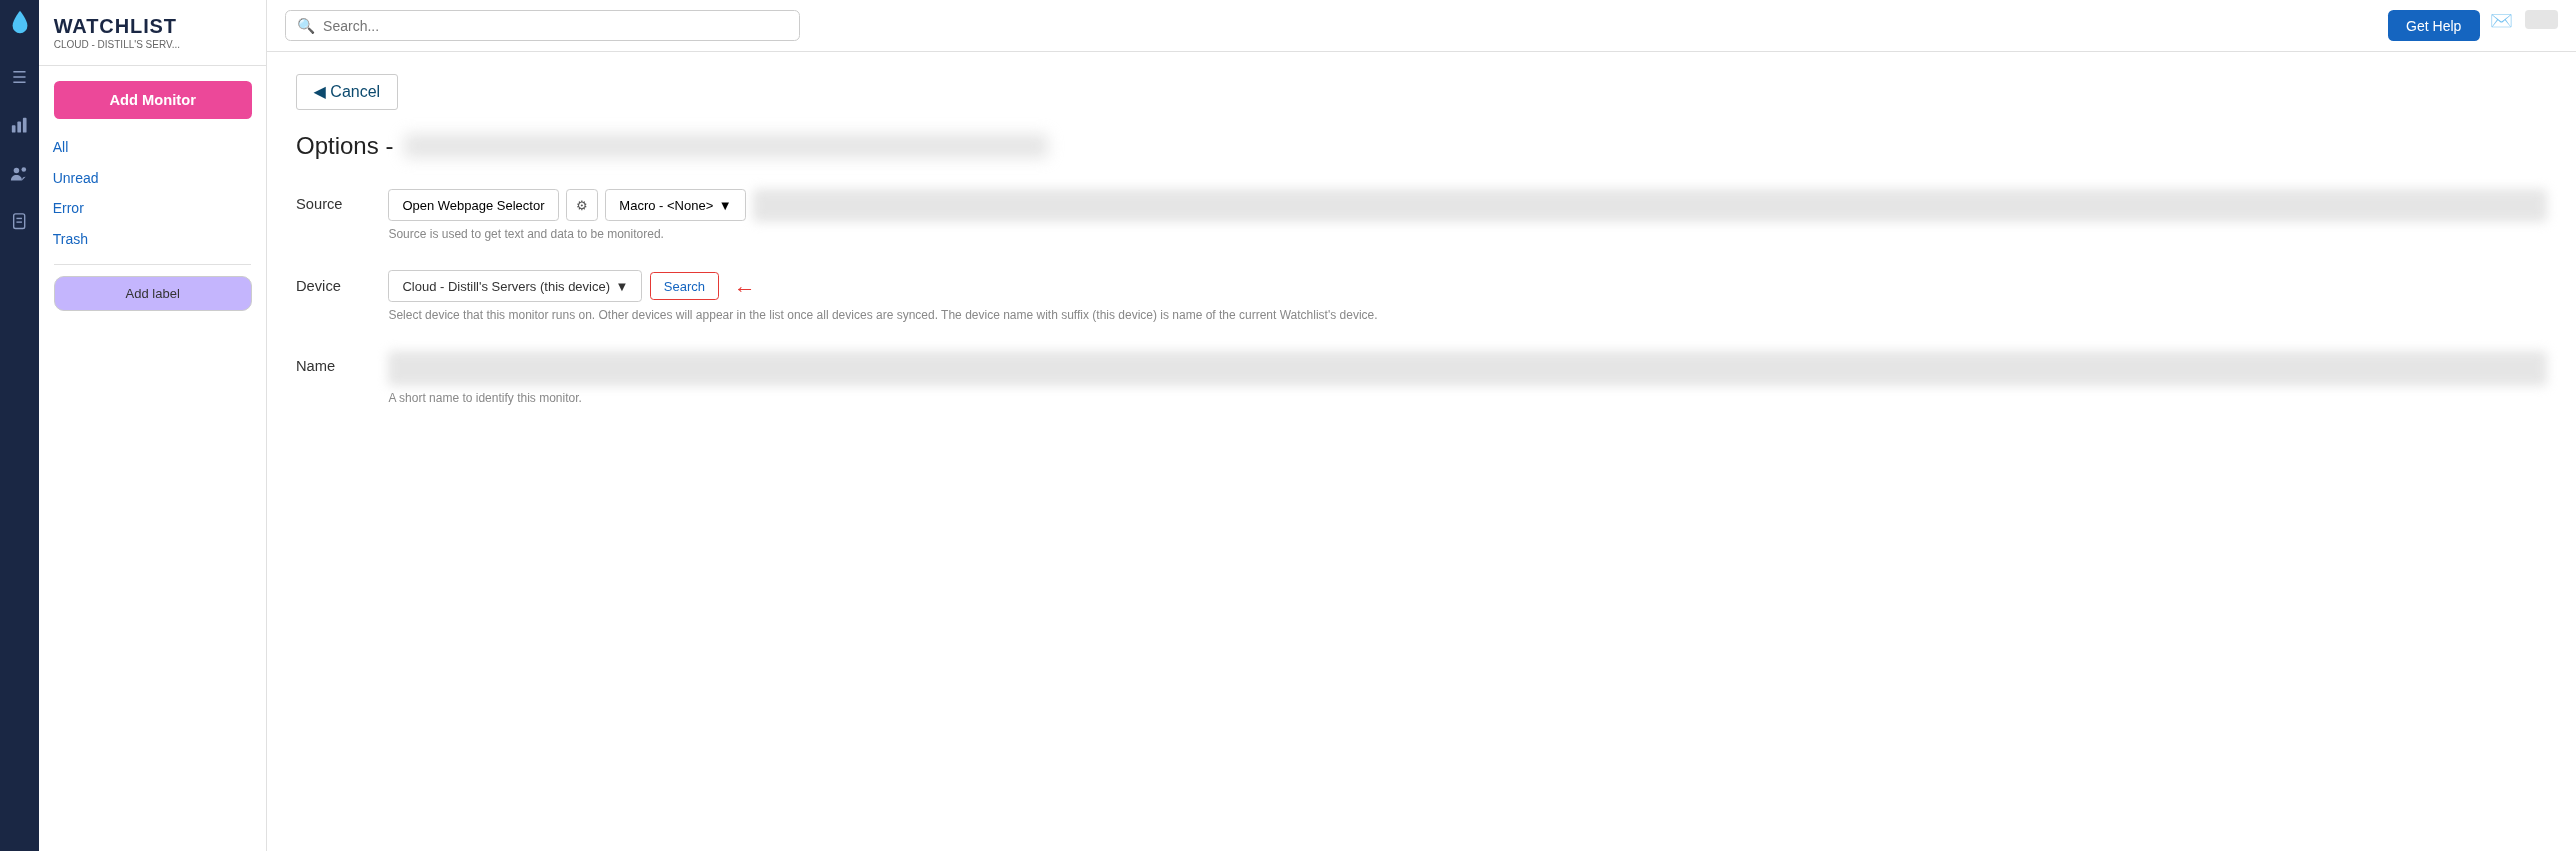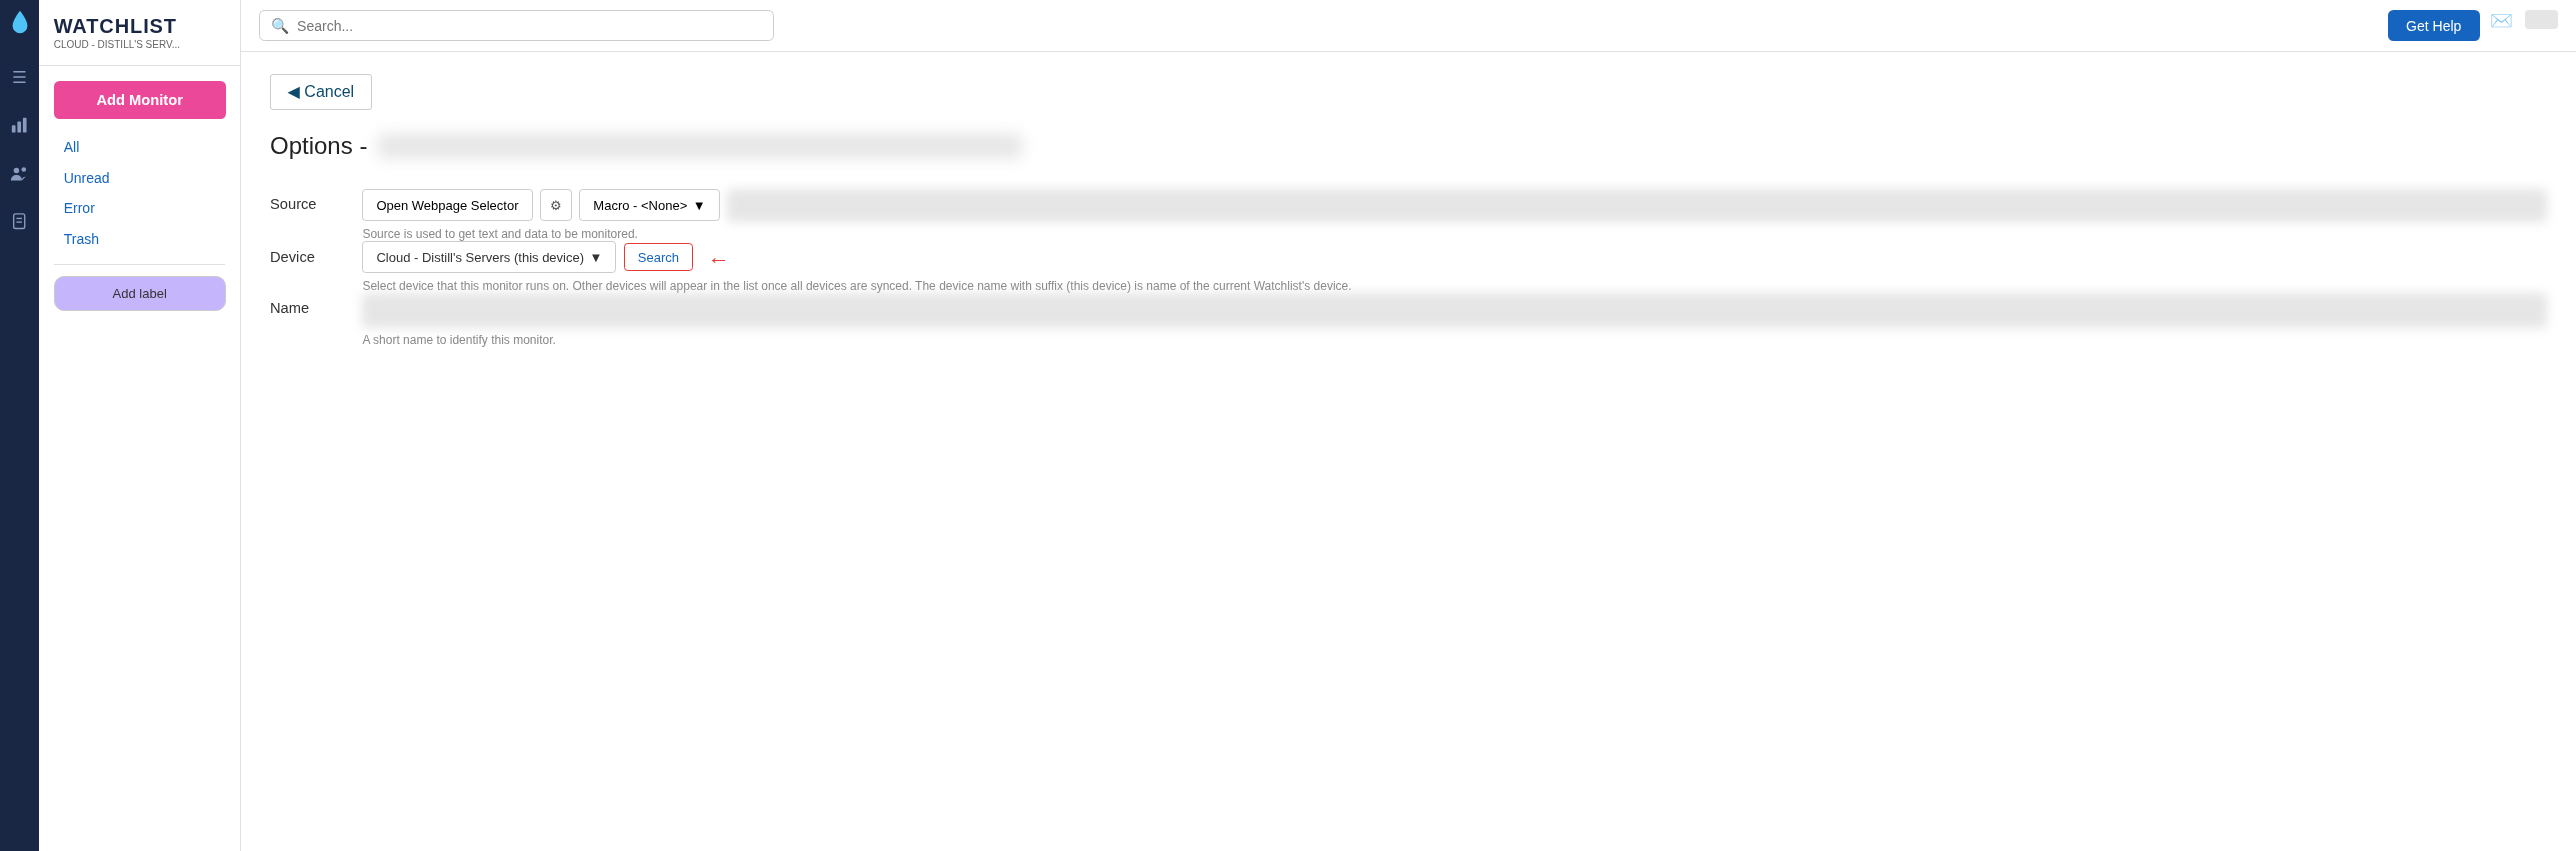--- a/index.html
+++ b/index.html
@@ -27,21 +27,21 @@
       cursor: pointer;
       width: 26px;
       height: 26px;
       display: flex;
       align-items: center;
       justify-content: center;
     }
 
     
     .nav-sidebar {
-      width: 202px;
+      width: 228px;
       background: #fff;
       border-right: 0.9px solid #e0e0e0;
       display: flex;
       flex-direction: column;
       padding: 14.7px 0;
       flex-shrink: 0;
     }
     .nav-sidebar .brand {
       padding: 0 14.7px 14.7px 14.7px;
       border-bottom: 0.9px solid #e0e0e0;
@@ -66,21 +66,21 @@
       border-radius: 5.5px;
       padding: 11px 0;
       font-size: 14.7px;
       font-weight: 600;
       cursor: pointer;
       width: calc(100% - 29px);
     }
     .nav-links {
       display: flex;
       flex-direction: column;
-      padding: 0 21px;
+      padding: 0 10px;
       gap: 3.7px;
     }
     .nav-link {
       color: #1565c0;
       font-size: 14px;
       padding: 5.5px 3.7px;
       cursor: pointer;
       text-decoration: none;
       border-radius: 3.7px;
     }
@@ -204,20 +204,21 @@
       height: 24px;
       background: #ccc;
       border-radius: 3.7px;
       filter: blur(7.4px);
       opacity: 0.5;
     }
 
     .form-section {
       display: flex;
       flex-direction: column;
+      gap: 29px;
     }
     .form-row {
       display: flex;
       align-items: flex-start;
       gap: 18.4px;
     }
     .form-label {
       font-size: 14.7px;
       font-weight: 500;
       color: #333;

